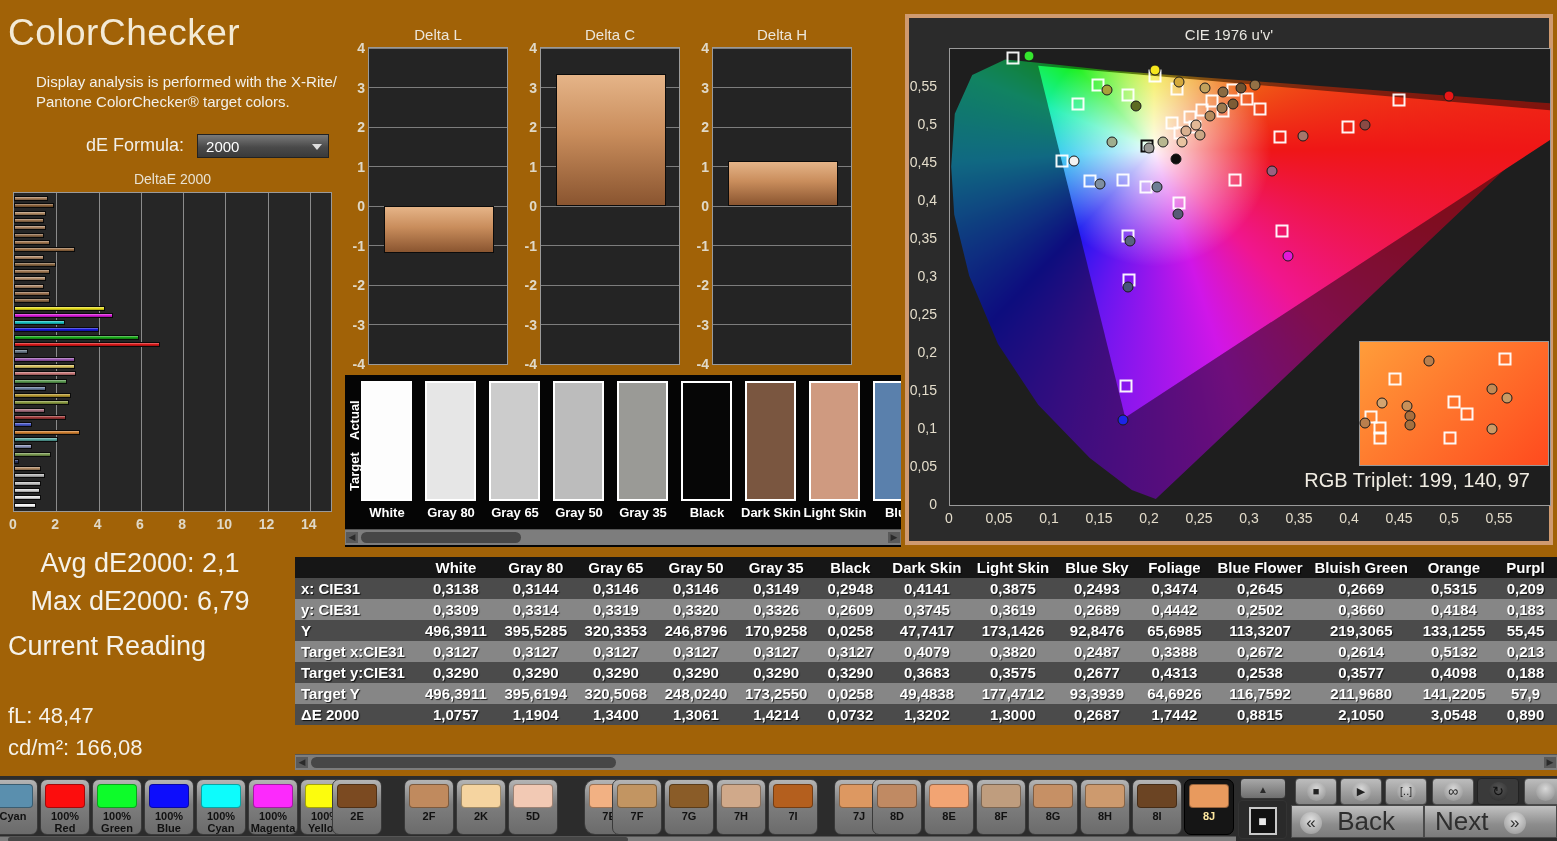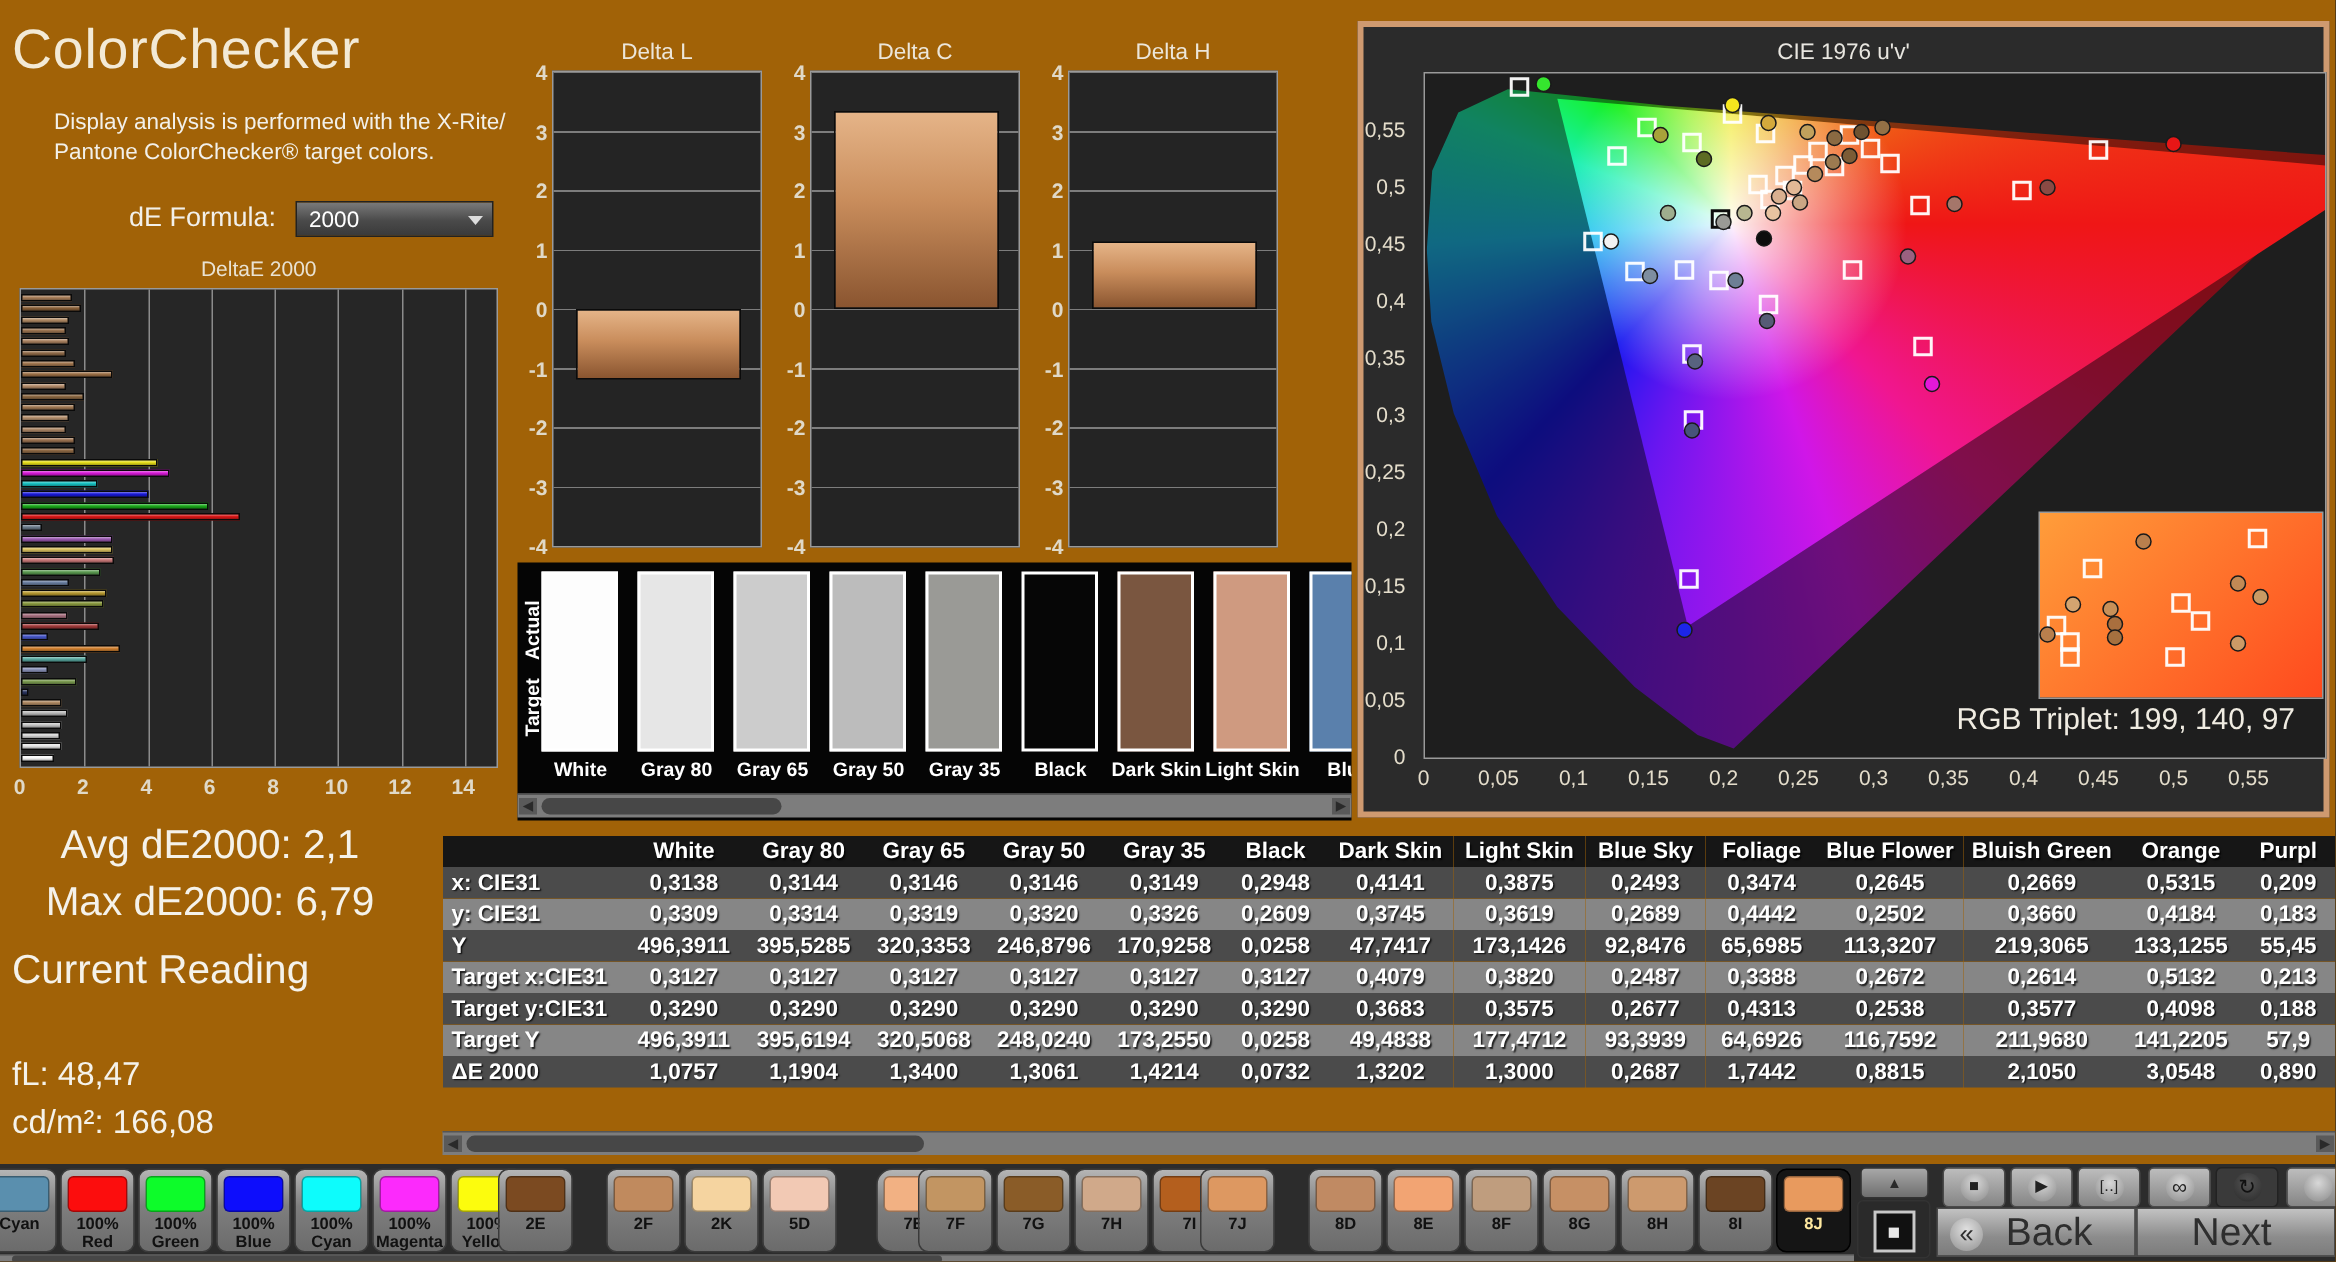--- a/index.html
+++ b/index.html
@@ -594,21 +594,21 @@
           <div class="lbl">7G</div>
         </div>
         <div class="cbtn" style="left: 716px;">
           <div class="chip" style="background: rgb(208, 169, 138);"></div>
           <div class="lbl">7H</div>
         </div>
         <div class="cbtn" style="left: 768px;">
           <div class="chip" style="background: rgb(180, 95, 30);"></div>
           <div class="lbl">7I</div>
         </div>
-        <div class="cbtn" style="left: 800px;">
+        <div class="cbtn" style="left: 834px;">
           <div class="chip" style="background: rgb(221, 152, 97);"></div>
           <div class="lbl">7J</div>
         </div>
         <div class="cbtn" style="left: 872px;">
           <div class="chip" style="background: rgb(192, 138, 99);"></div>
           <div class="lbl">8D</div>
         </div>
         <div class="cbtn" style="left: 924px;">
           <div class="chip" style="background: rgb(242, 164, 115);"></div>
           <div class="lbl">8E</div>
@@ -660,21 +660,21 @@
     </div>
     <div class="roundbtn" style="left:1524px;width:42px;">
       <div class="disc"></div>
     </div>
 
     <div class="navbtn" style="left:1291px;width:133px;text-align:left;">
       <span class="circ">«</span>
       <span>Back</span>
     </div>
     <div class="navbtn" style="left:1424px;width:133px;text-align:left;">
-      <span style="margin-left:36px;text-align:right;">Next</span>
+      <span style="margin-left:10px;text-align:right;">Next</span>
       <span class="circ">»</span>
     </div>
   </div>
 
   <div class="abs hscroll" style="left:0;top:836px;width:1236px;height:5px;">
     <div class="thumb" style="left:8px;width:620px;top:0;height:5px;"></div>
   </div>
 </div>
 
 </body></html>

